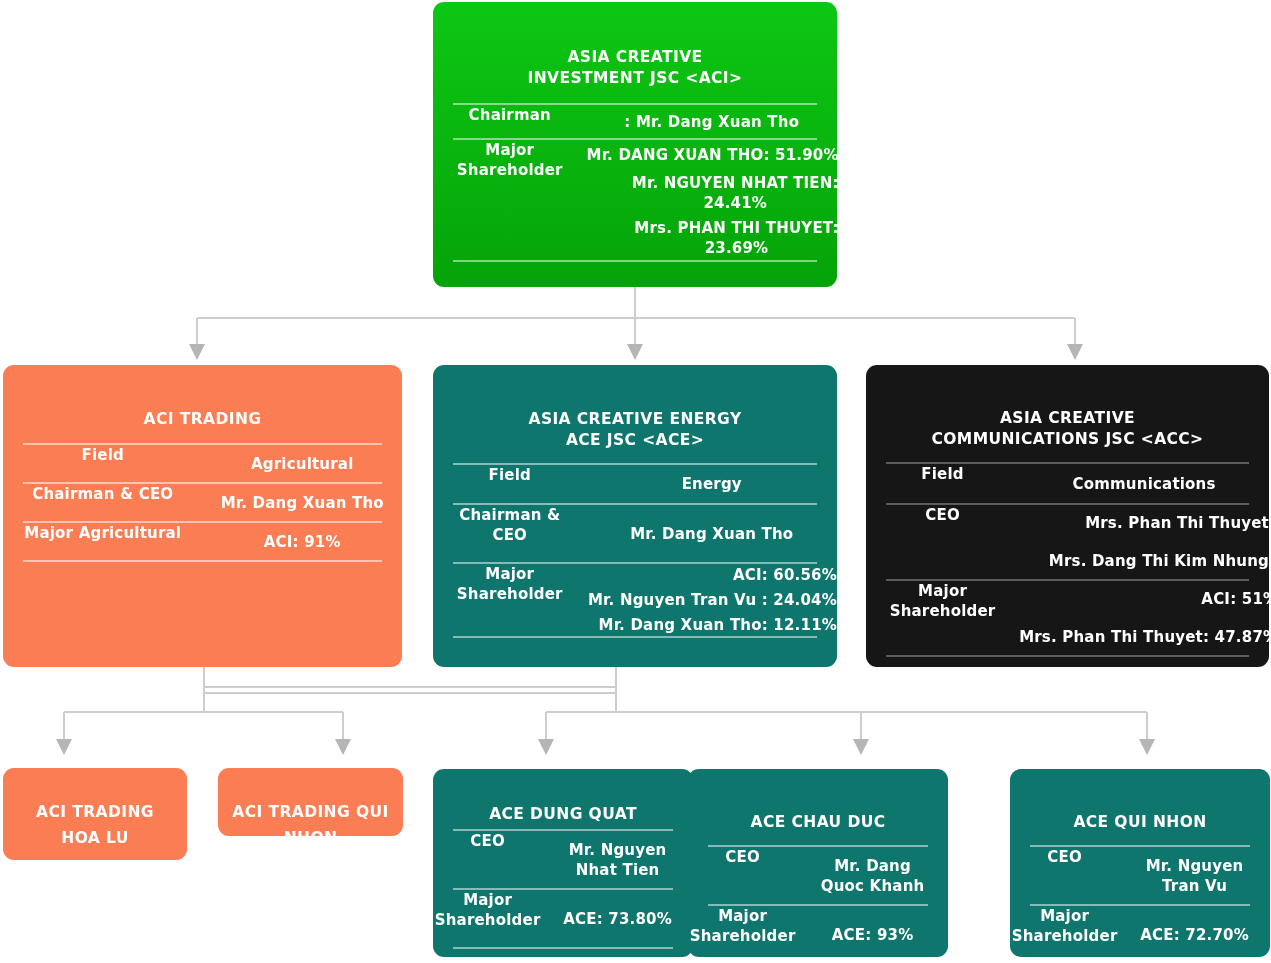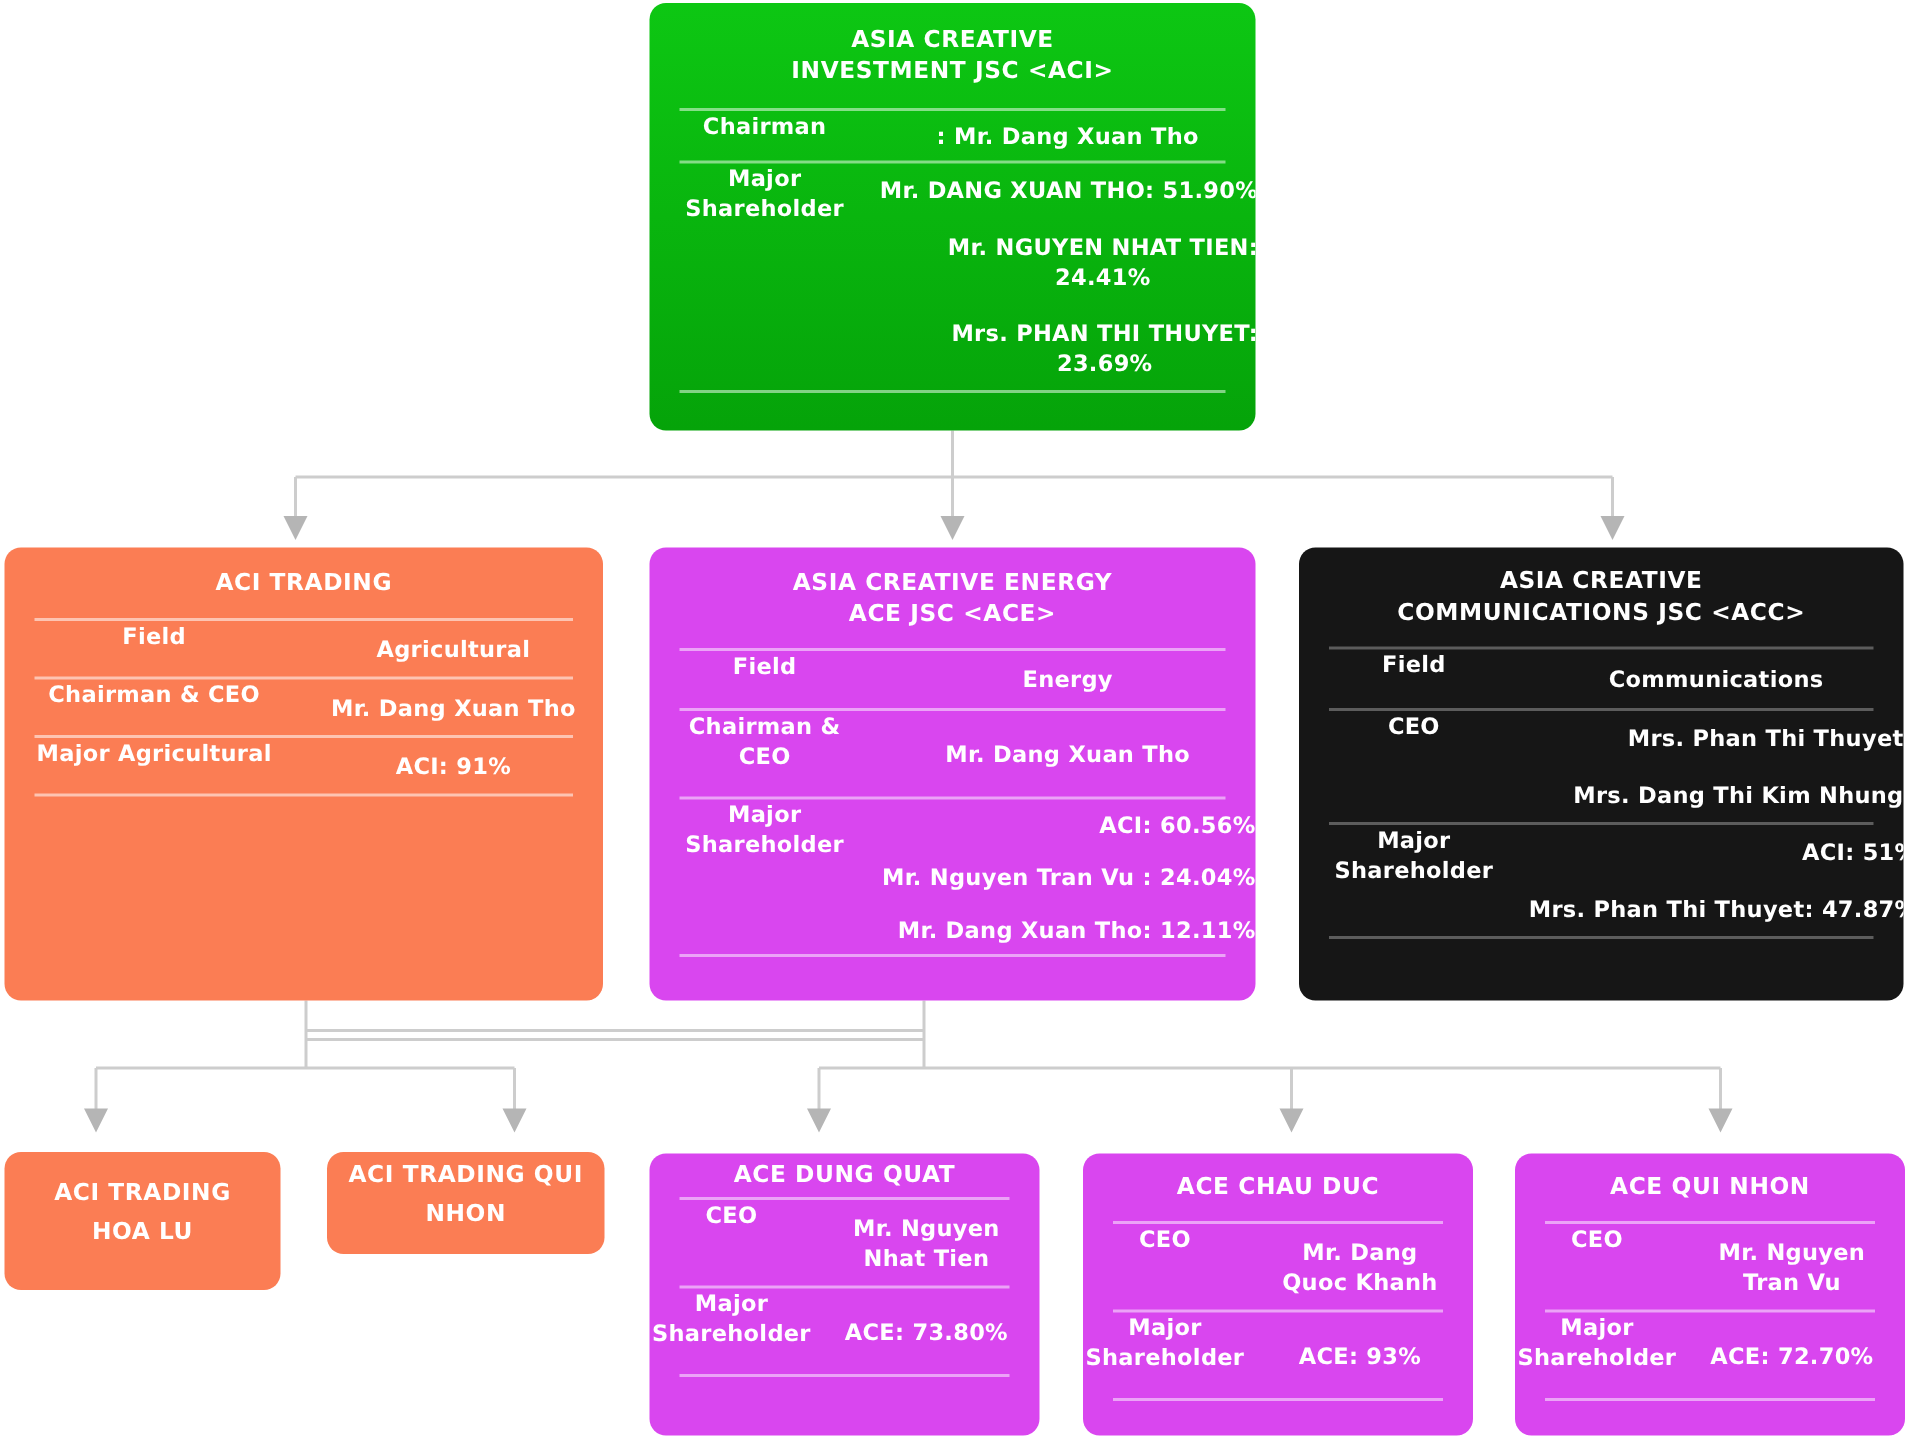--- a/index.html
+++ b/index.html
@@ -11,26 +11,26 @@
   .connectors{position:absolute;left:0;top:0;z-index:0;}
   .connectors path{stroke:#cdcdcd;stroke-width:2;fill:none;}
   .connectors polygon{fill:#b5b5b5;}
 
   .box{
     position:absolute;z-index:1;border-radius:11px;color:#ffffff;
     font-weight:bold;display:flex;flex-direction:column;overflow:hidden;
   }
   .green{background:linear-gradient(180deg,#0dc713 0%,#05a309 100%);}
   .orange{background:#fb7d54;}
-  .blue{background:#d946ef;}
+  .blue{background:#0f766e;}
   .black{background:#161616;}
 
   .title{
     display:flex;flex-direction:column;align-items:center;justify-content:center;
-    text-align:center;font-size:15.5px;letter-spacing:.4px;flex:none;
+    text-align:center;font-size:15.5px;letter-spacing:.4px;flex:none;margin-top:31px;
   }
   .title span{display:block;line-height:21px;white-space:nowrap;}
 
   .divider{flex:none;border-top:2px solid rgba(255,255,255,.5);margin:0 20px;}
   .orange .divider{border-color:rgba(255,255,255,.55);}
   .black .divider{border-color:rgba(255,255,255,.3);}
   .subdiv{flex:none;border-top:2px solid rgba(255,255,255,.5);margin:0 20px 0 0;}
   .black .subdiv{border-color:rgba(255,255,255,.3);}
 
   .row{display:flex;flex:none;font-size:15px;}
@@ -276,21 +276,21 @@
       <span>Shareholder</span>
     </div>
     <div class="val">
         <span>ACE: 73.80%</span>
       </div>
   </div>
   <div class="divider"></div>
   <div class="pad grow"></div>
 </div>
 
-<div class="box blue" style="left:722px;top:769px;width:260px;height:188px;">
+<div class="box blue" style="left:688px;top:769px;width:260px;height:188px;">
   <div class="title" style="height:45px;">
     <span>ACE CHAU DUC</span>
   </div>
   <div class="divider"></div>
   <div class="row" style="height:57px;">
     <div class="lbl" style="width:42%;">
         <span>CEO</span>
       </div>
     <div class="val">
       <span>Mr. Dang</span>

